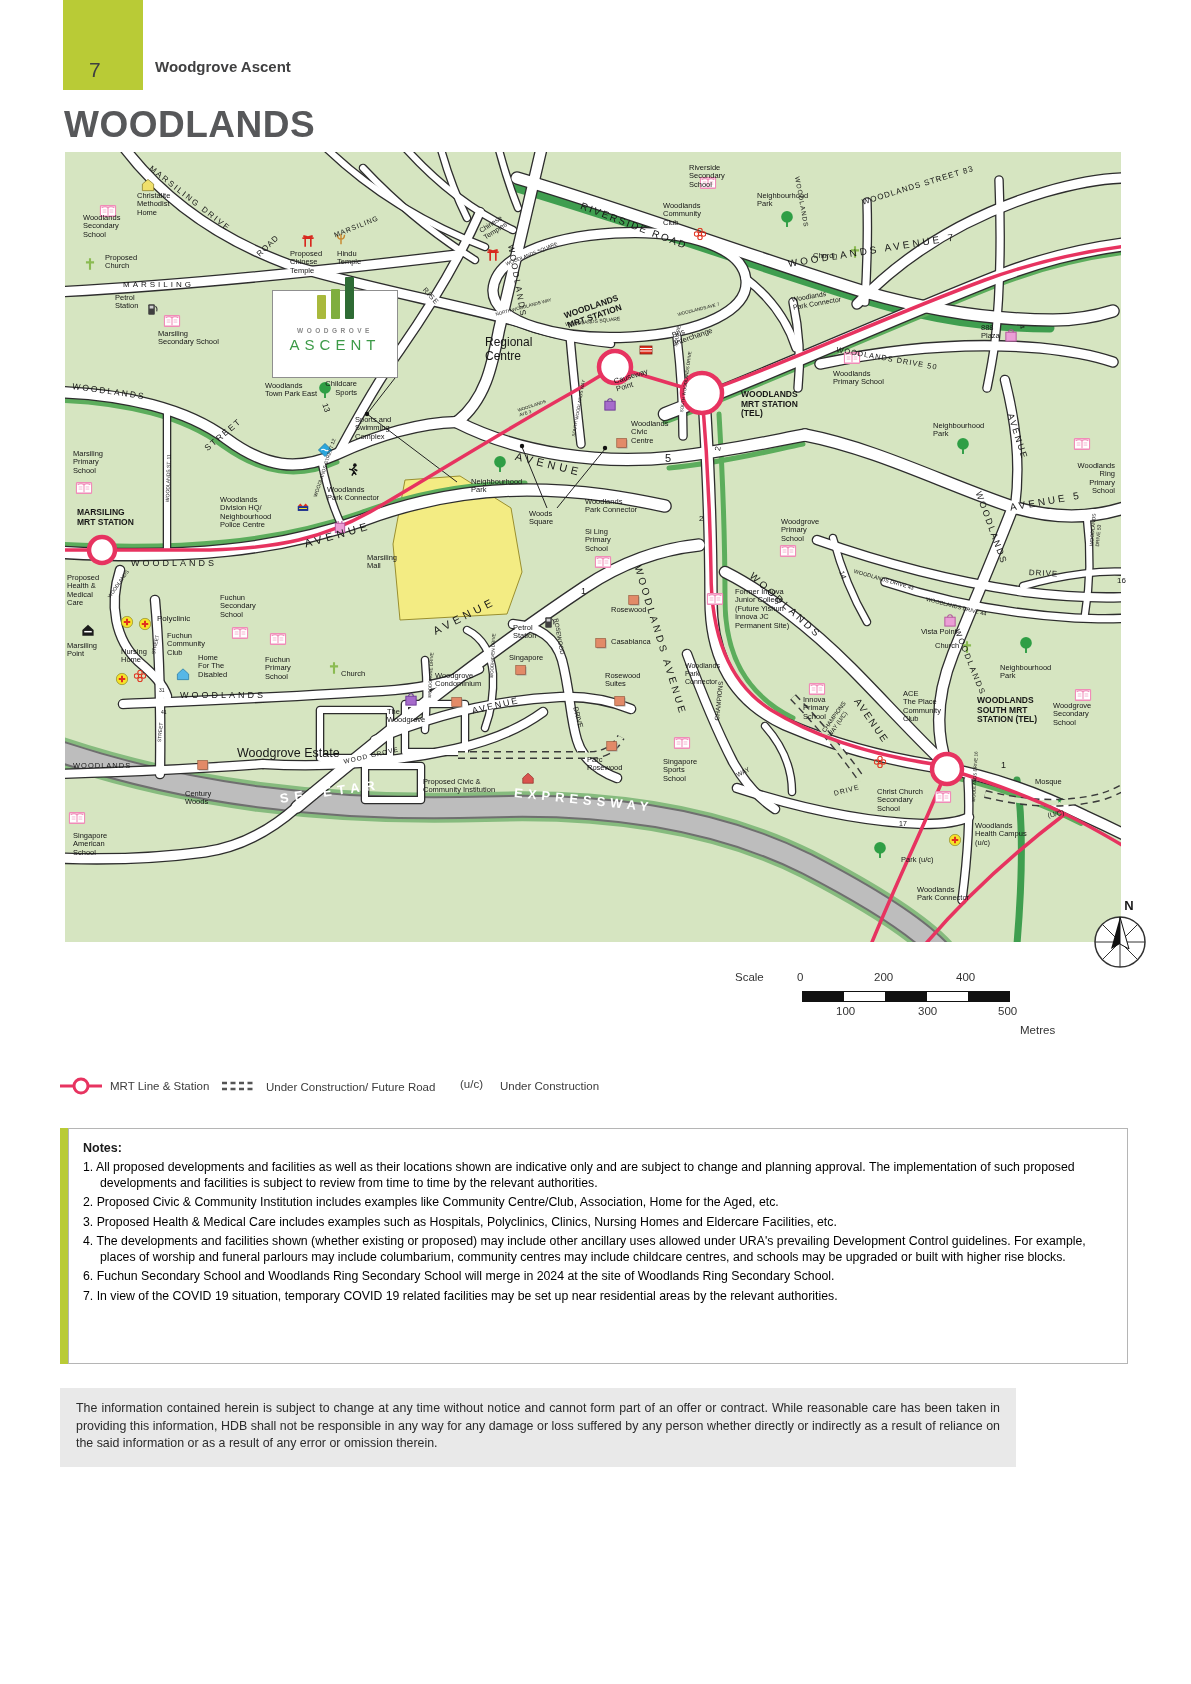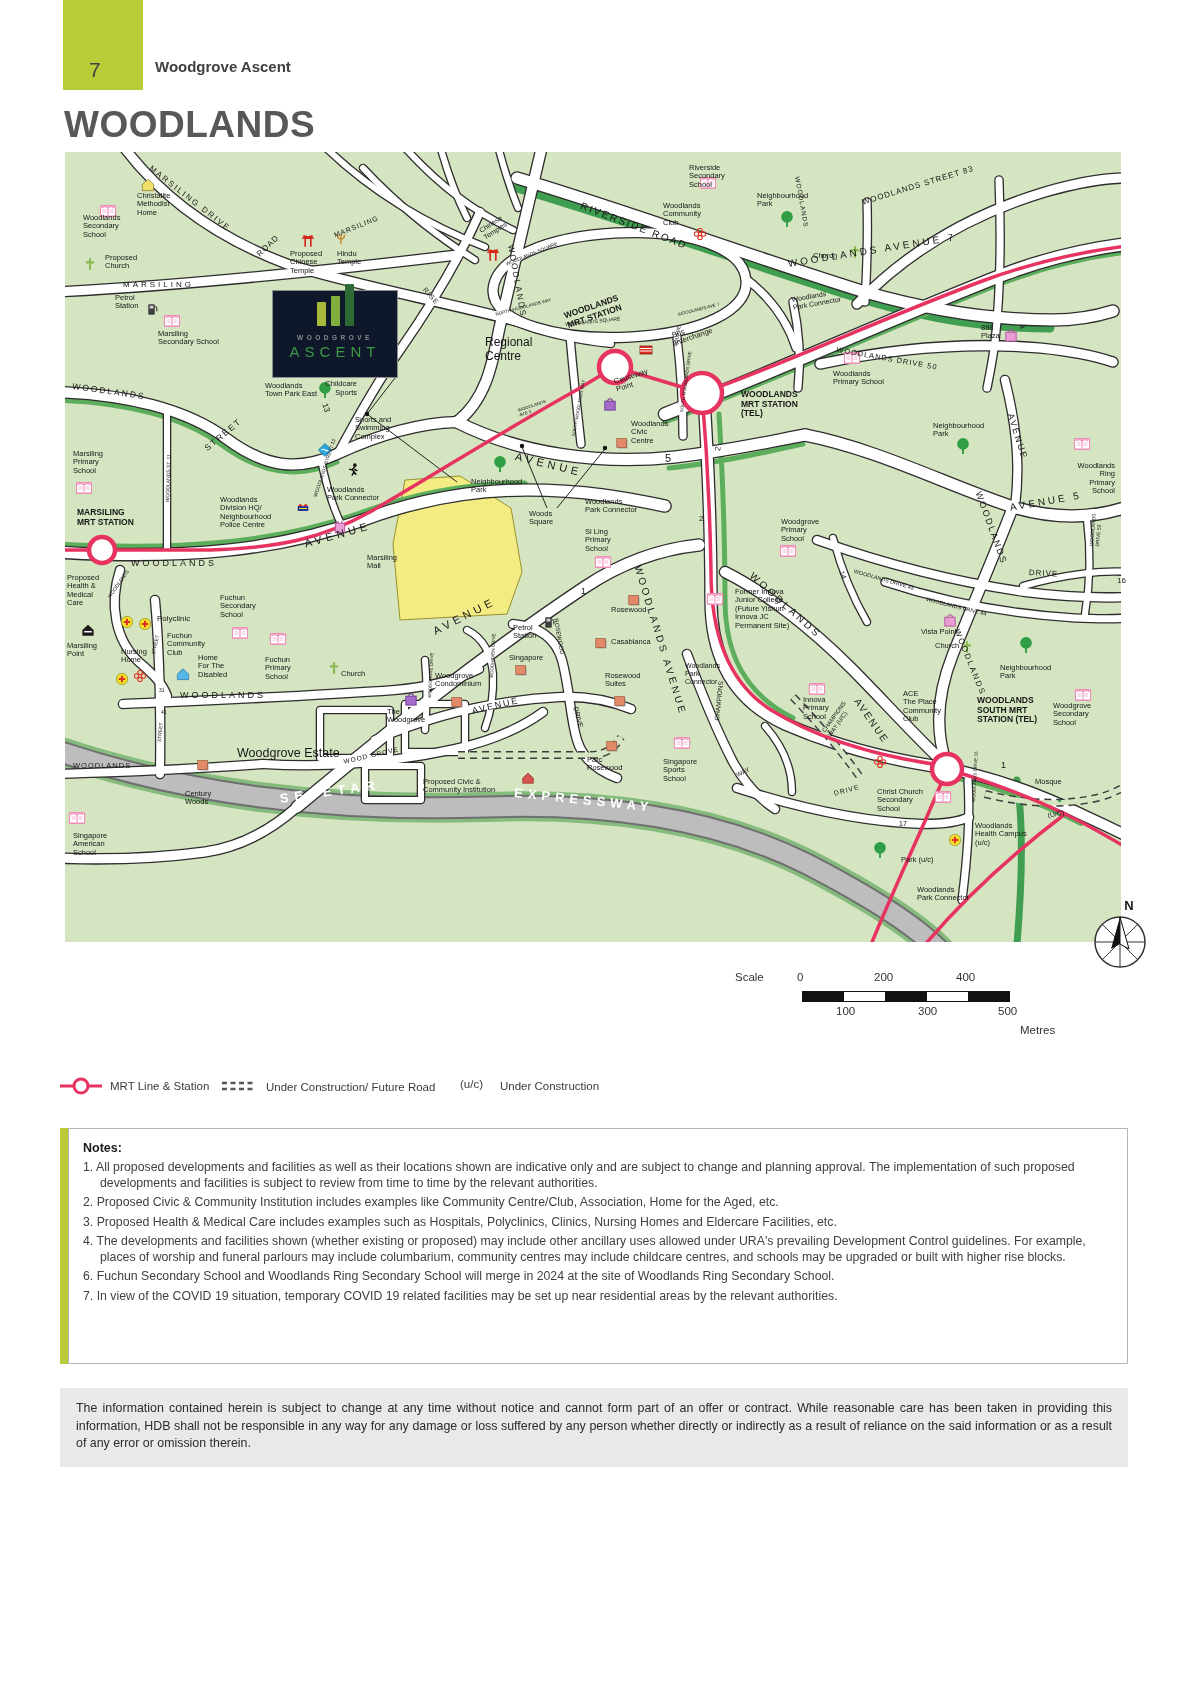--- a/index.html
+++ b/index.html
@@ -10,39 +10,39 @@
   #badge{left:63px;top:0;width:80px;height:90px;background:#b9cb36;display:flex;align-items:flex-end;padding:0 0 8px 26px;box-sizing:border-box;}
   #badge span{font-size:21px;color:#3f4041;}
   #project{left:155px;top:58px;font-size:15px;color:#404041;font-weight:600;}
   #title{left:64px;top:104px;font-size:37px;font-weight:800;color:#57585a;letter-spacing:.5px;}
   
   #map{left:65px;top:152px;width:1056px;height:790px;background:#d6e5c1;}
   #map svg.base{position:absolute;left:0;top:0;}
   #map-icons,#map-labels{position:absolute;left:0;top:0;width:100%;height:100%;}
   .mlabel{position:absolute;white-space:pre-line;line-height:1.13;color:#161616;transform-origin:0 0;}
   .micon{position:absolute;transform:translate(-50%,-50%);}
-  #logo-box{left:207px;top:138px;width:126px;height:88px;background:#0f172a;border:1px solid #8f8f8f;
-            display:flex;flex-direction:column;align-items:center;justify-content:flex-end;padding-bottom:17px;box-sizing:border-box;}
+  #logo-box{left:207px;top:138px;width:126px;height:88px;background:#ffffff;border:1px solid #8f8f8f;
+            display:flex;flex-direction:column;align-items:center;justify-content:flex-end;padding-bottom:24px;box-sizing:border-box;}
   #logo-bars{display:flex;align-items:flex-end;gap:5px;margin-bottom:8px;}
   #logo-bars i{display:block;width:9px;border-radius:1px;}
   #logo-wg{font-size:6.5px;letter-spacing:3.5px;color:#8a8a8a;font-weight:600;}
   #logo-as{font-size:15px;letter-spacing:5px;color:#3c9a47;font-weight:400;margin-top:2px;}
   
   .scaletxt{font-size:11.5px;color:#333;}
   #scalebar{left:802px;top:991px;width:206px;height:9px;border:1px solid #111;box-sizing:content-box;display:flex;}
   #scalebar i{flex:1;}
   
   .legendtxt{font-size:11.5px;color:#3c3c3c;}
   
   #notes-accent{left:60px;top:1128px;width:8px;height:236px;background:#b9cb36;}
   #notes-box{left:68px;top:1128px;width:1060px;height:236px;border:1px solid #b5b5b5;box-sizing:border-box;padding:12px 16px 0 14px;}
   #notes-title{font-size:12.5px;font-weight:700;margin-bottom:4px;}
-  .note-item{font-size:12.3px;line-height:1.32;padding-left:17px;text-indent:-17px;margin-bottom:3px;color:#404040;}
+  .note-item{font-size:12.3px;line-height:1.32;padding-left:17px;text-indent:-17px;margin-bottom:3px;color:#000000;}
   
-  #disclaimer{left:60px;top:1388px;width:1068px;background:#e9e9e9;box-sizing:border-box;padding:12px 16px 14px 16px;
+  #disclaimer{left:60px;top:1388px;width:956px;background:#e9e9e9;box-sizing:border-box;padding:12px 16px 14px 16px;
               font-size:12.4px;line-height:1.42;text-align:justify;color:#2b2b2b;}
 </style>
 </head>
 <body>
 
 <svg width="0" height="0" style="position:absolute">
   <defs>
     <symbol id="i-school" viewBox="0 0 16 16">
         <rect x="0.7" y="3" width="14.6" height="10" rx="1" fill="#fff" stroke="#f08cb8" stroke-width="1.4"></rect>
         <path d="M8 4 V12" stroke="#f08cb8" stroke-width="1"></path>

